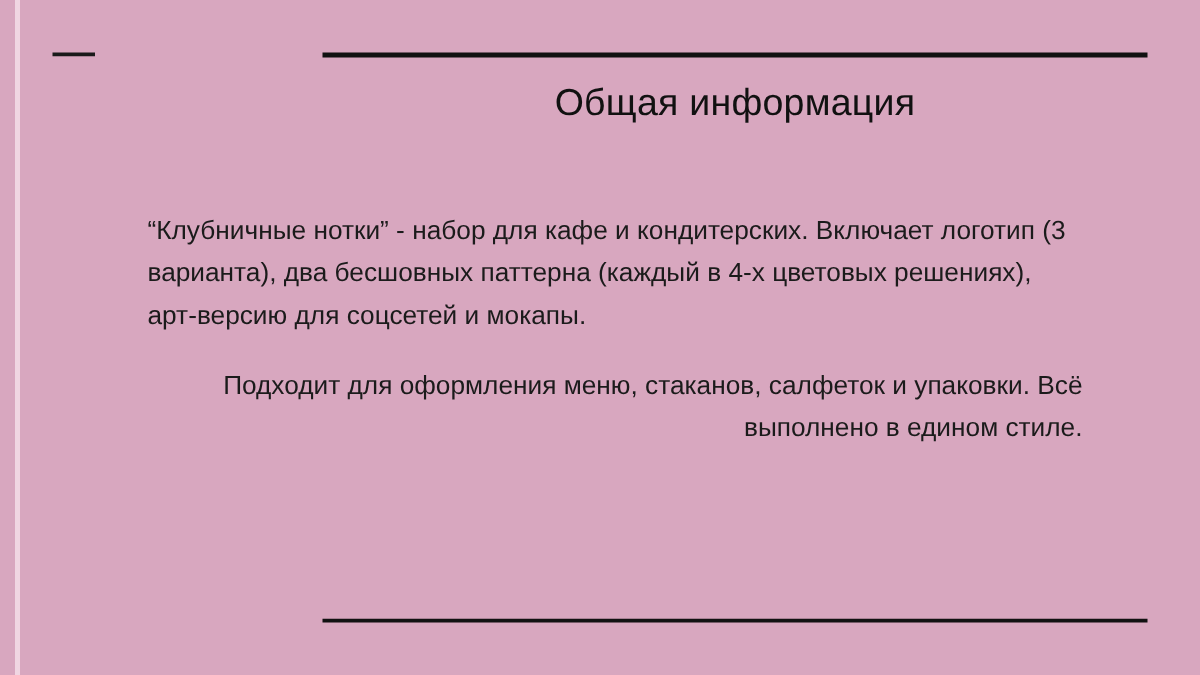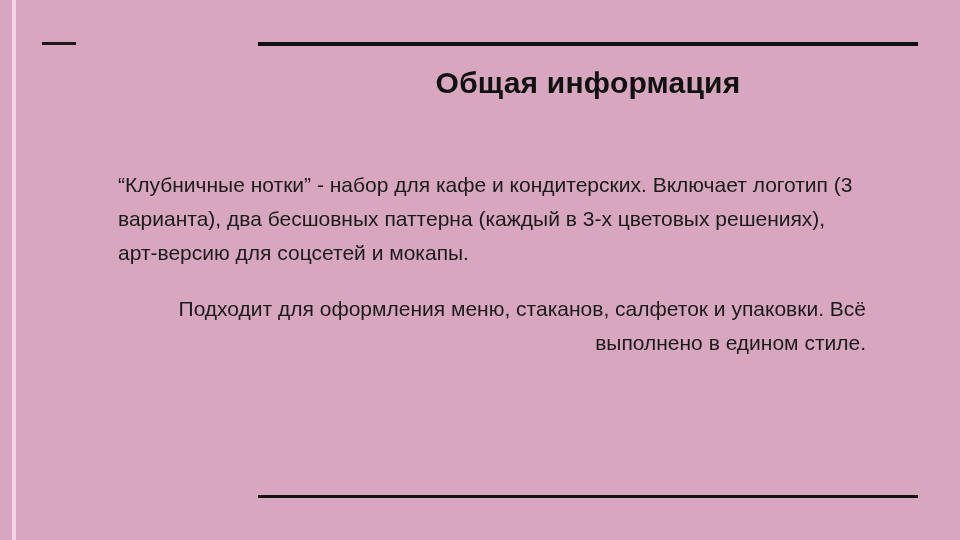--- a/index.html
+++ b/index.html
@@ -55,21 +55,21 @@
     height: 3px;
     background: #111111;
   }
   .title {
     position: absolute;
     left: 258px;
     top: 66px;
     width: 660px;
     text-align: center;
     font-size: 30px;
-    font-weight: bold;
+    font-weight: normal;
     color: #111111;
     letter-spacing: 0.2px;
   }
   .body-text {
     position: absolute;
     left: 118px;
     top: 168px;
     width: 748px;
   }
   .para {
@@ -90,19 +90,19 @@
 
   <div class="left-bar"></div>
 
   <div class="dash"></div>
 
   <div class="rule-top"></div>
 
   <div class="title">Общая информация</div>
 
   <div class="body-text">
-    <p class="para">“Клубничные нотки” - набор для кафе и кондитерских. Включает логотип (3 варианта), два бесшовных паттерна (каждый в 3-х цветовых решениях), арт-версию для соцсетей и мокапы.</p>
+    <p class="para">“Клубничные нотки” - набор для кафе и кондитерских. Включает логотип (3 варианта), два бесшовных паттерна (каждый в 4-х цветовых решениях), арт-версию для соцсетей и мокапы.</p>
     <p class="para">Подходит для оформления меню, стаканов, салфеток и упаковки. Всё выполнено в едином стиле.</p>
   </div>
 
   <div class="rule-bottom"></div>
 
 </div>
 
 </body></html>

